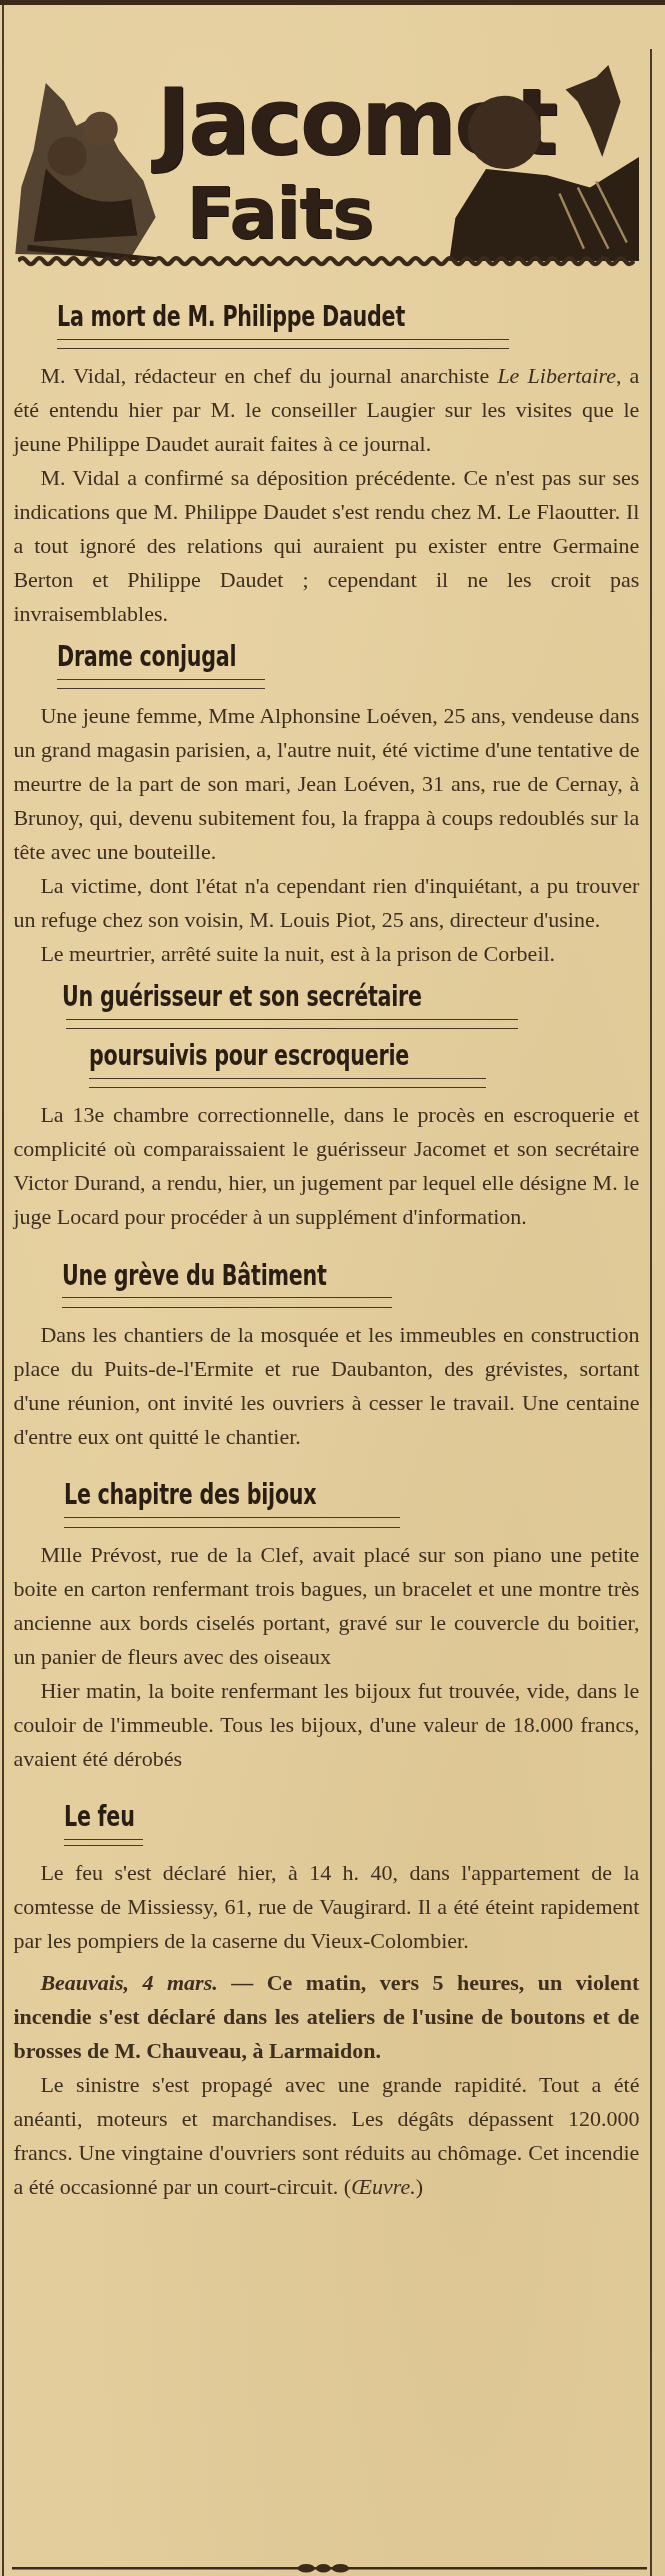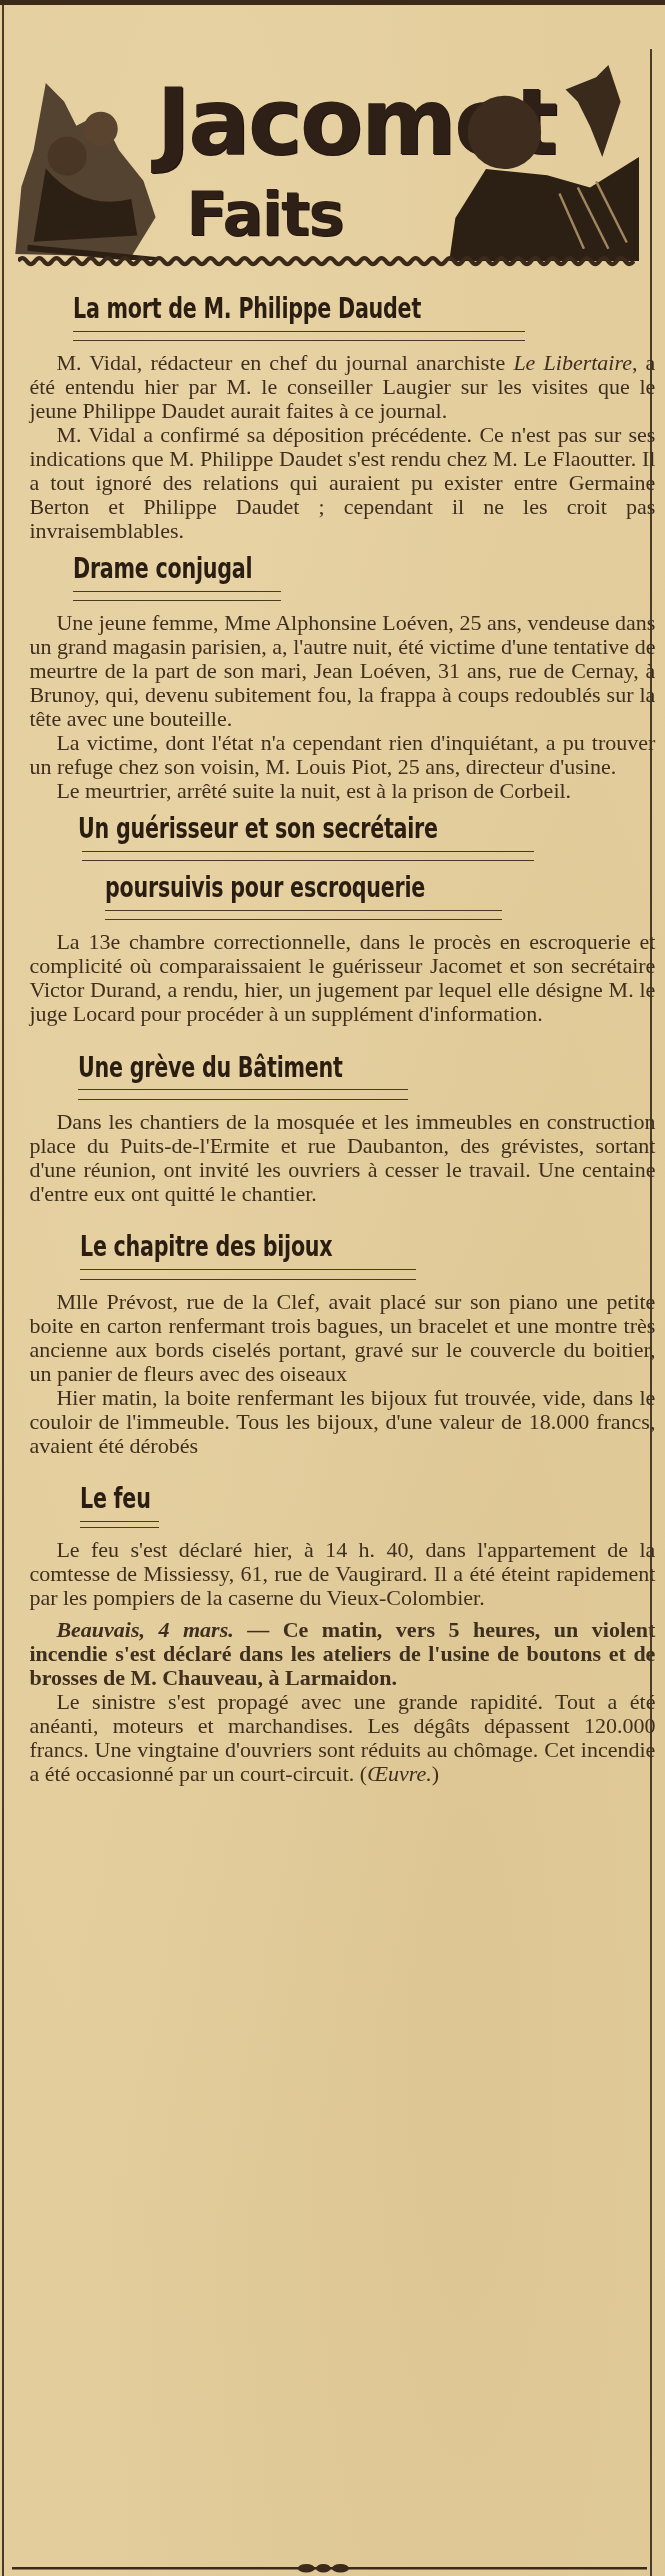--- a/index.html
+++ b/index.html
@@ -45,31 +45,31 @@
     .mast-title-1 {
       position: absolute; left: 147px; top: 43px;
       font-family: "DejaVu Sans", sans-serif; font-weight: bold;
       font-size: 92px; line-height: 92px; color: #2e2016;
       letter-spacing: -2.4px;
       text-shadow: 1.2px 1.2px 0 #1e140c;
     }
     .mast-title-2 {
       position: absolute; left: 177px; top: 134px;
       font-family: "DejaVu Sans", sans-serif; font-weight: bold;
-      font-size: 60px; line-height: 92px; color: #2e2016;
+      font-size: 71px; line-height: 92px; color: #2e2016;
       letter-spacing: -1.2px;
       text-shadow: 1.2px 1.2px 0 #1e140c;
     }
     .wavy-rule {
       position: absolute; left: 18.3px; top: 255px; width: 617px; height: 12.2px;
     }
 
     
     .col {
-      position: absolute; left: 13.4px; top: 287px; width: 626px; margin-left: 16px;
+      position: absolute; left: 13.4px; top: 295px; width: 626px;
     }
     .section-head {
       font-family: "DejaVu Sans Condensed", "DejaVu Sans", sans-serif;
       font-weight: bold;
       font-size: 28px;
       line-height: 34px;
       color: #2a1d12;
       margin: 0 0 0 44px;
       display: inline-block;
       transform: scaleX(0.82);
@@ -78,21 +78,21 @@
     }
     .head-wrap { position: relative; }
     .double-rule {
       height: 8.6px; margin: 4.9px 0 9.8px 44px;
       border-top: 1.8px solid #4a3826;
       border-bottom: 1.8px solid #4a3826;
     }
     .para {
       font-family: "Liberation Serif", "DejaVu Serif", serif;
       font-size: 22px;
-      line-height: 24px;
+      line-height: 34px;
       text-align: justify;
       margin: 0;
       color: #3e2f1f;
       text-indent: 27px;
       hyphens: manual;
     }
     .para em { font-style: italic; }
     .bottom-rule {
       position: absolute; left: 12.2px; top: 2564px; width: 635px; height: 8.6px;
     }

